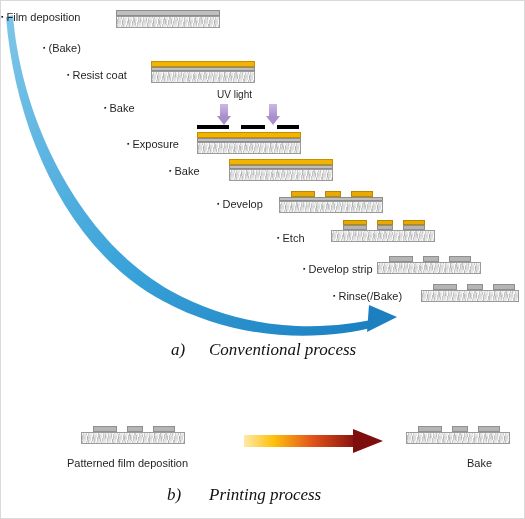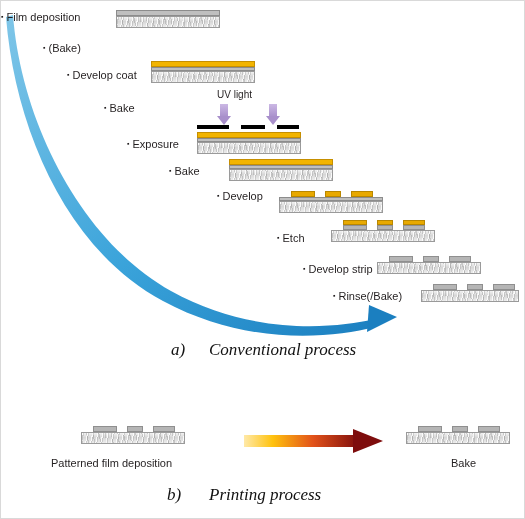--- a/index.html
+++ b/index.html
@@ -26,21 +26,21 @@
     border:1px solid #9a9a9a;
     box-sizing:border-box;
   }
   .film{position:absolute;background:#bfbfbf;border:1px solid #8c8c8c;box-sizing:border-box;}
   .resist{position:absolute;background:#f2b400;border:1px solid #c68f00;box-sizing:border-box;}
   .resistdark{position:absolute;background:#e8a900;border:1px solid #b98700;box-sizing:border-box;}
   .mask{position:absolute;background:#000;}
   .greyblk{position:absolute;background:#b5b5b5;border:1px solid #8f8f8f;box-sizing:border-box;}
 
   .caption{position:absolute;font-family:"Liberation Serif", serif;font-style:italic;font-size:17px;color:#111;white-space:nowrap;}
-  .small-cap{position:absolute;font-size:11px;color:#231f20;white-space:nowrap;}
+  .small-cap{position:absolute;font-size:11px;color:#231f20;white-space:nowrap;margin-left:16px;}
   .uv{position:absolute;font-size:10px;color:#231f20;white-space:nowrap;}
 
   svg.arrowlayer{position:absolute;left:0;top:0;width:525px;height:519px;pointer-events:none;}
 </style>
 </head>
 <body>
 
 <div id="root">
 
   <svg class="arrowlayer" viewBox="0 0 525 519">
@@ -86,21 +86,21 @@
   </svg>
 
   <div class="bullet" style="left:0;top:10px;">Film deposition</div>
   <div class="stack">
     <div class="film" style="left:115px;top:9px;width:104px;height:6px;"></div>
     <div class="sub" style="left:115px;top:15px;width:104px;height:12px;"></div>
   </div>
 
   <div class="bullet" style="left:42px;top:41px;">(Bake)</div>
 
-  <div class="bullet" style="left:66px;top:68px;">Develop coat</div>
+  <div class="bullet" style="left:66px;top:68px;">Resist coat</div>
   <div class="stack">
     <div class="resist" style="left:150px;top:60px;width:104px;height:6px;"></div>
     <div class="film" style="left:150px;top:66px;width:104px;height:4px;"></div>
     <div class="sub" style="left:150px;top:70px;width:104px;height:12px;"></div>
   </div>
 
   <div class="bullet" style="left:103px;top:101px;">Bake</div>
 
   <div class="uv" style="left:216px;top:88px;">UV light</div>
 
@@ -114,21 +114,21 @@
     <div class="sub" style="left:196px;top:141px;width:104px;height:12px;"></div>
   </div>
 
   <div class="bullet" style="left:168px;top:164px;">Bake</div>
   <div class="stack">
     <div class="resist" style="left:228px;top:158px;width:104px;height:6px;"></div>
     <div class="film" style="left:228px;top:164px;width:104px;height:4px;"></div>
     <div class="sub" style="left:228px;top:168px;width:104px;height:12px;"></div>
   </div>
 
-  <div class="bullet" style="left:216px;top:189px;">Develop</div>
+  <div class="bullet" style="left:216px;top:197px;">Develop</div>
   <div class="stack">
     <div class="resistdark" style="left:290px;top:190px;width:24px;height:6px;"></div>
     <div class="resistdark" style="left:324px;top:190px;width:16px;height:6px;"></div>
     <div class="resistdark" style="left:350px;top:190px;width:22px;height:6px;"></div>
     <div class="film" style="left:278px;top:196px;width:104px;height:4px;"></div>
     <div class="sub" style="left:278px;top:200px;width:104px;height:12px;"></div>
   </div>
 
   <div class="bullet" style="left:276px;top:231px;">Etch</div>
   <div class="stack">

